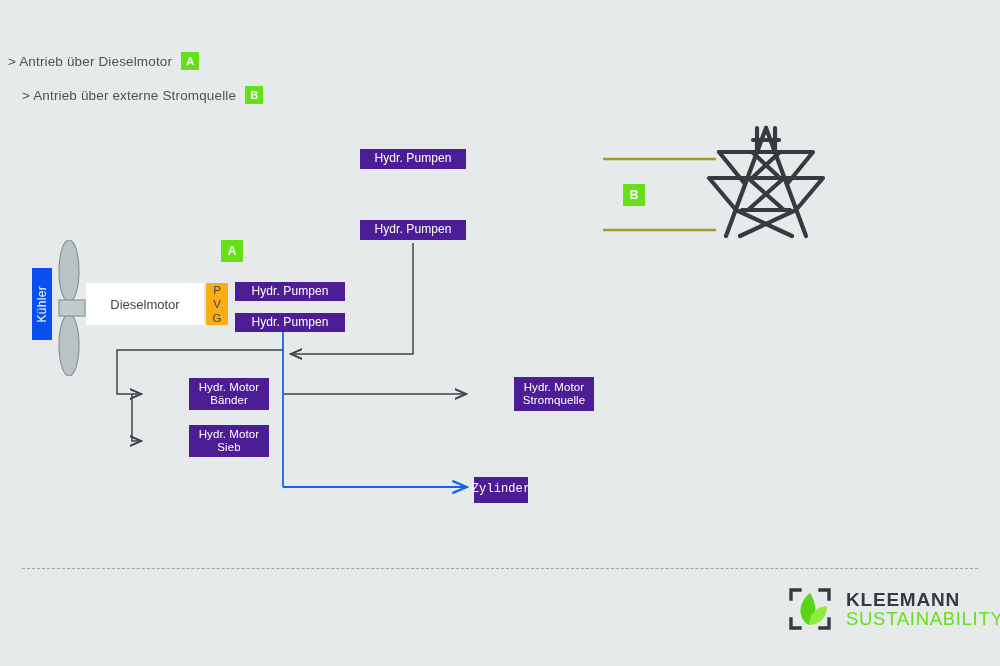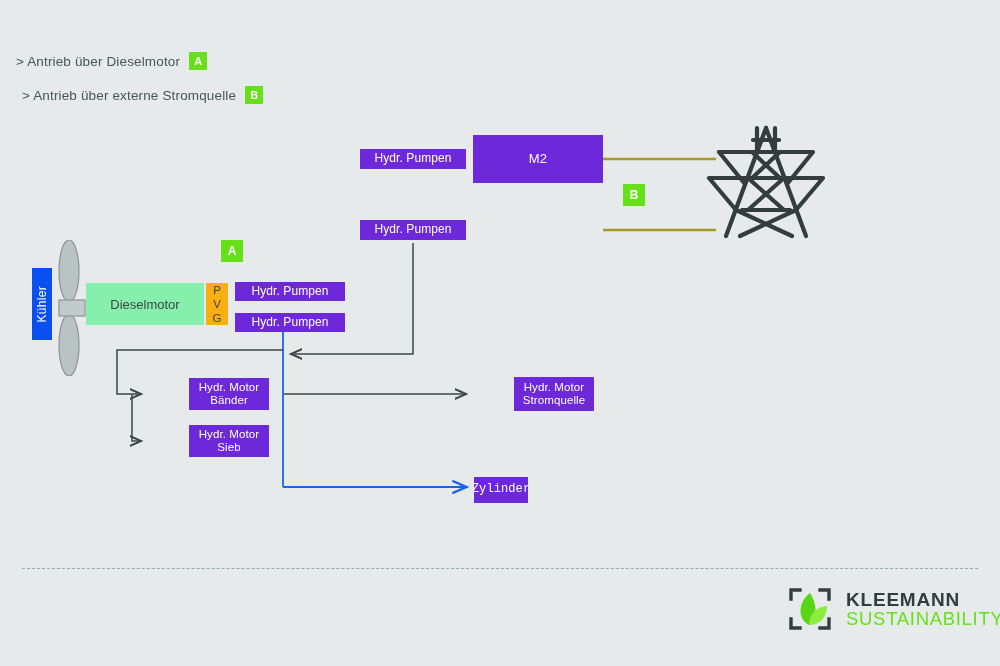--- a/index.html
+++ b/index.html
@@ -53,35 +53,35 @@
     height: 22px;
     background: #66e019;
     color: #ffffff;
     font-size: 12px;
     font-weight: bold;
     line-height: 1;
   }
   .blk {
     position: absolute;
     box-sizing: border-box;
-    background: #6d28d9;
+    background: #4c1d95;
     color: #ffffff;
     display: flex;
     align-items: center;
     justify-content: center;
     text-align: center;
     font-size: 12px;
     line-height: 1.12;
     letter-spacing: 0.1px;
   }
   .blk.two-line { font-size: 11.5px; margin-left: 40px; }
   .blk-orange {
     position: absolute;
     box-sizing: border-box;
-    background: #86efac;
+    background: #ffffff;
     color: #3e4547;
     display: flex;
     align-items: center;
     justify-content: center;
     font-size: 13px;
   }
   .pvg {
     position: absolute;
     box-sizing: border-box;
     background: #f9ae13;
@@ -143,21 +143,21 @@
     color: #66e019;
     letter-spacing: 0.7px;
   }
   svg.wires { position: absolute; left: 0; top: 0; pointer-events: none; }
 </style>
 </head>
 <body>
 
 <div id="stage">
 
-  <div class="legend-row" style="left:16px; top:52px;">
+  <div class="legend-row" style="left:8px; top:52px;">
     <span class="legend-text"><span>&gt;</span> <span>Antrieb über Dieselmotor</span></span>
     <span class="badge">A</span>
   </div>
   <div class="legend-row" style="left:22px; top:86px;">
     <span class="legend-text"><span>&gt;</span> <span>Antrieb über externe Stromquelle</span></span>
     <span class="badge">B</span>
   </div>
 
   <svg class="wires" width="1000" height="666">
     <defs>
@@ -220,21 +220,20 @@
     <span>V</span>
     <span>G</span>
   </div>
 
   <div class="badge-lg" style="left:221px; top:240px;">A</div>
 
   <div class="blk" style="left:235px; top:282px; width:110px; height:19px;">Hydr. Pumpen</div>
   <div class="blk" style="left:235px; top:313px; width:110px; height:19px;">Hydr. Pumpen</div>
 
   <div class="blk" style="left:360px; top:149px; width:106px; height:20px;">Hydr. Pumpen</div>
-  <div class="blk" style="left:473px; top:135px; width:130px; height:48px; font-size:13px;">M2</div>
 
   <div class="blk" style="left:360px; top:220px; width:106px; height:20px;">Hydr. Pumpen</div>
 
   <div class="badge-lg" style="left:623px; top:184px;">B</div>
 
   <div class="blk two-line" style="left:149px; top:378px; width:80px; height:32px; flex-direction:column;">
     <span>Hydr. Motor</span>
     <span>Bänder</span>
   </div>
 

